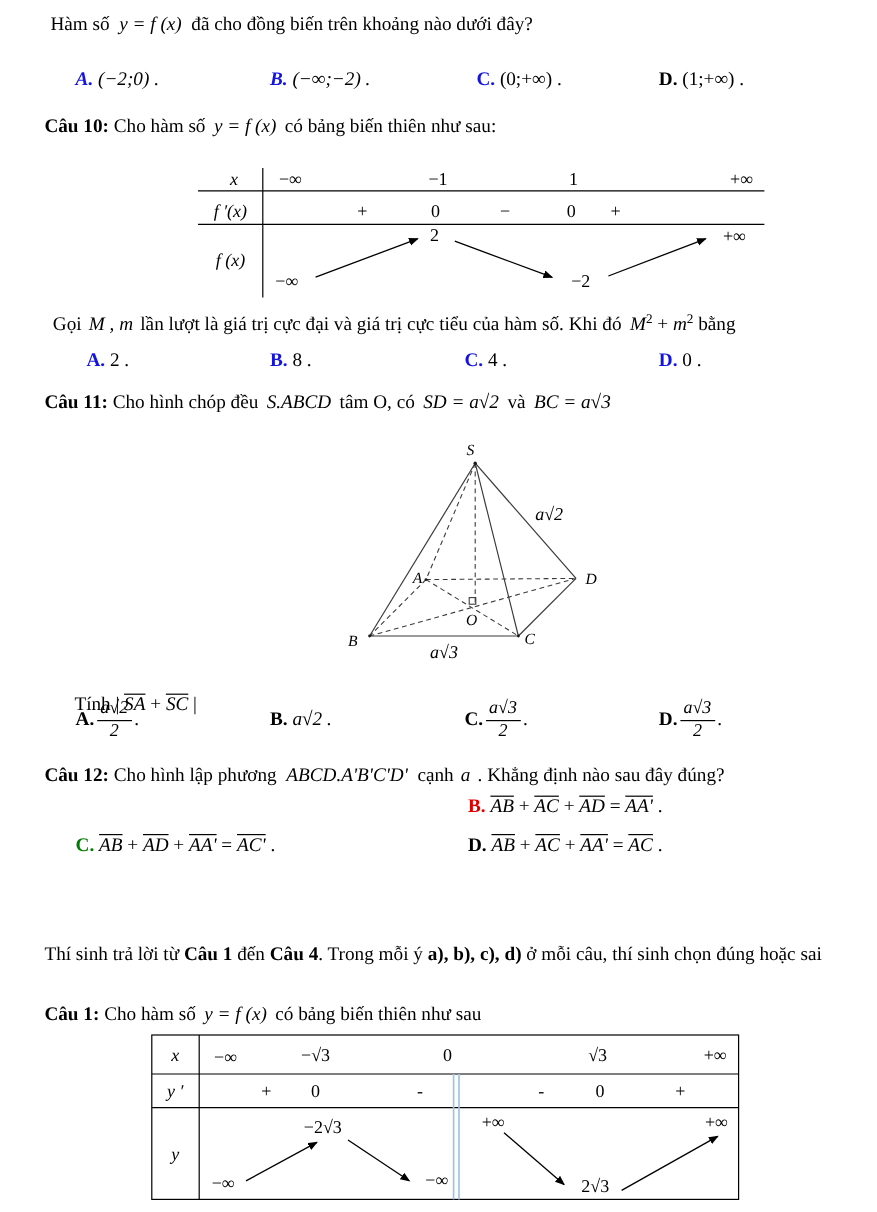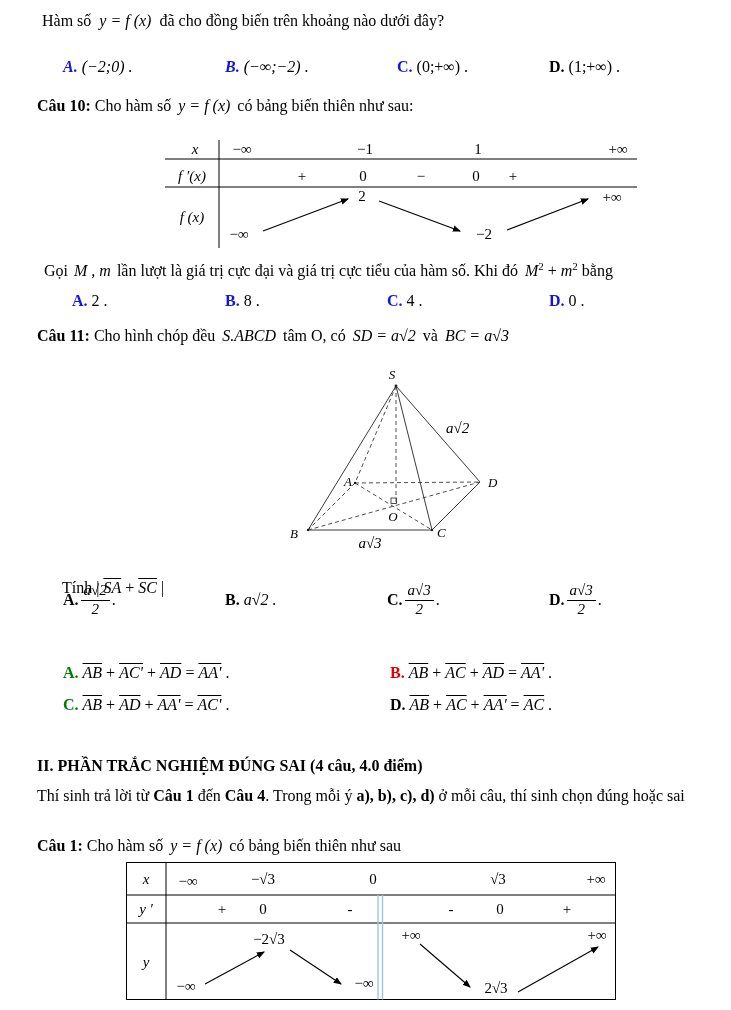--- a/index.html
+++ b/index.html
@@ -182,48 +182,49 @@
     </span>
   <span class="opt optfrac" style="left:549px;top:574px;height:52px;">
     <span class="opt-label" style="color: rgb(0, 0, 0);">D.</span>
     <span class="frac">
         <span class="num">a√3</span>
         <span class="den">2</span>
       </span>
     <span>.</span>
     </span>
 
-
-  <span class="opt" style="left:63px;top:664px;">
-    <span class="opt-label" style="color: rgb(0, 125, 0);">A.</span>
-    <span class="vec">AB</span> <span>+</span>
-    <span class="vec">AC'</span> <span>+</span>
-    <span class="vec">AD</span> <span>=</span>
-    <span class="vec">AA'</span> <span>.</span></span>
+  <div class="line" style="left:37px;top:638px;">
+    <span class="b">Câu 12:</span>
+    <span>Cho hình lập phương</span>
+    <span class="mi" style="margin:0 4px;">ABCD.A'B'C'D'</span>
+    <span>cạnh</span>
+    <span class="mi" style="margin:0 2px;">a</span>
+    <span>. Khẳng định nào sau đây đúng?</span>
+  </div>
+
   <span class="opt" style="left:390px;top:664px;">
     <span class="opt-label" style="color: rgb(224, 0, 0);">B.</span>
     <span class="vec">AB</span> <span>+</span>
     <span class="vec">AC</span> <span>+</span>
     <span class="vec">AD</span> <span>=</span>
     <span class="vec">AA'</span> <span>.</span></span>
 
   <span class="opt" style="left:63px;top:696px;">
     <span class="opt-label" style="color: rgb(0, 125, 0);">C.</span>
     <span class="vec">AB</span> <span>+</span>
     <span class="vec">AD</span> <span>+</span>
     <span class="vec">AA'</span> <span>=</span>
     <span class="vec">AC'</span> <span>.</span></span>
   <span class="opt" style="left:390px;top:696px;">
     <span class="opt-label" style="color: rgb(0, 0, 0);">D.</span>
     <span class="vec">AB</span> <span>+</span>
     <span class="vec">AC</span> <span>+</span>
     <span class="vec">AA'</span> <span>=</span>
     <span class="vec">AC</span> <span>.</span></span>
 
-  <div class="line b" style="left:37px;top:757px;">II. PHẦN TRẮC NGHIỆM ĐÚNG SAI (4 câu, 4.0 điểm)</div>
   <div class="line" style="left:37px;top:787px;">
     <span>Thí sinh trả lời từ </span><span class="b">Câu 1</span><span> đến </span><span class="b">Câu 4</span><span>. Trong mỗi ý </span><span class="b">a), b), c), d)</span><span> ở mỗi câu, thí sinh chọn đúng hoặc sai</span>
   </div>
 
   <div class="line" style="left:37px;top:837px;text-align:center;">
     <span class="b">Câu 1:</span>
     <span>Cho hàm số</span>
     <span class="mi" style="margin:0 3px;">y = f (x)</span>
     <span>có bảng biến thiên như sau</span>
   </div>

